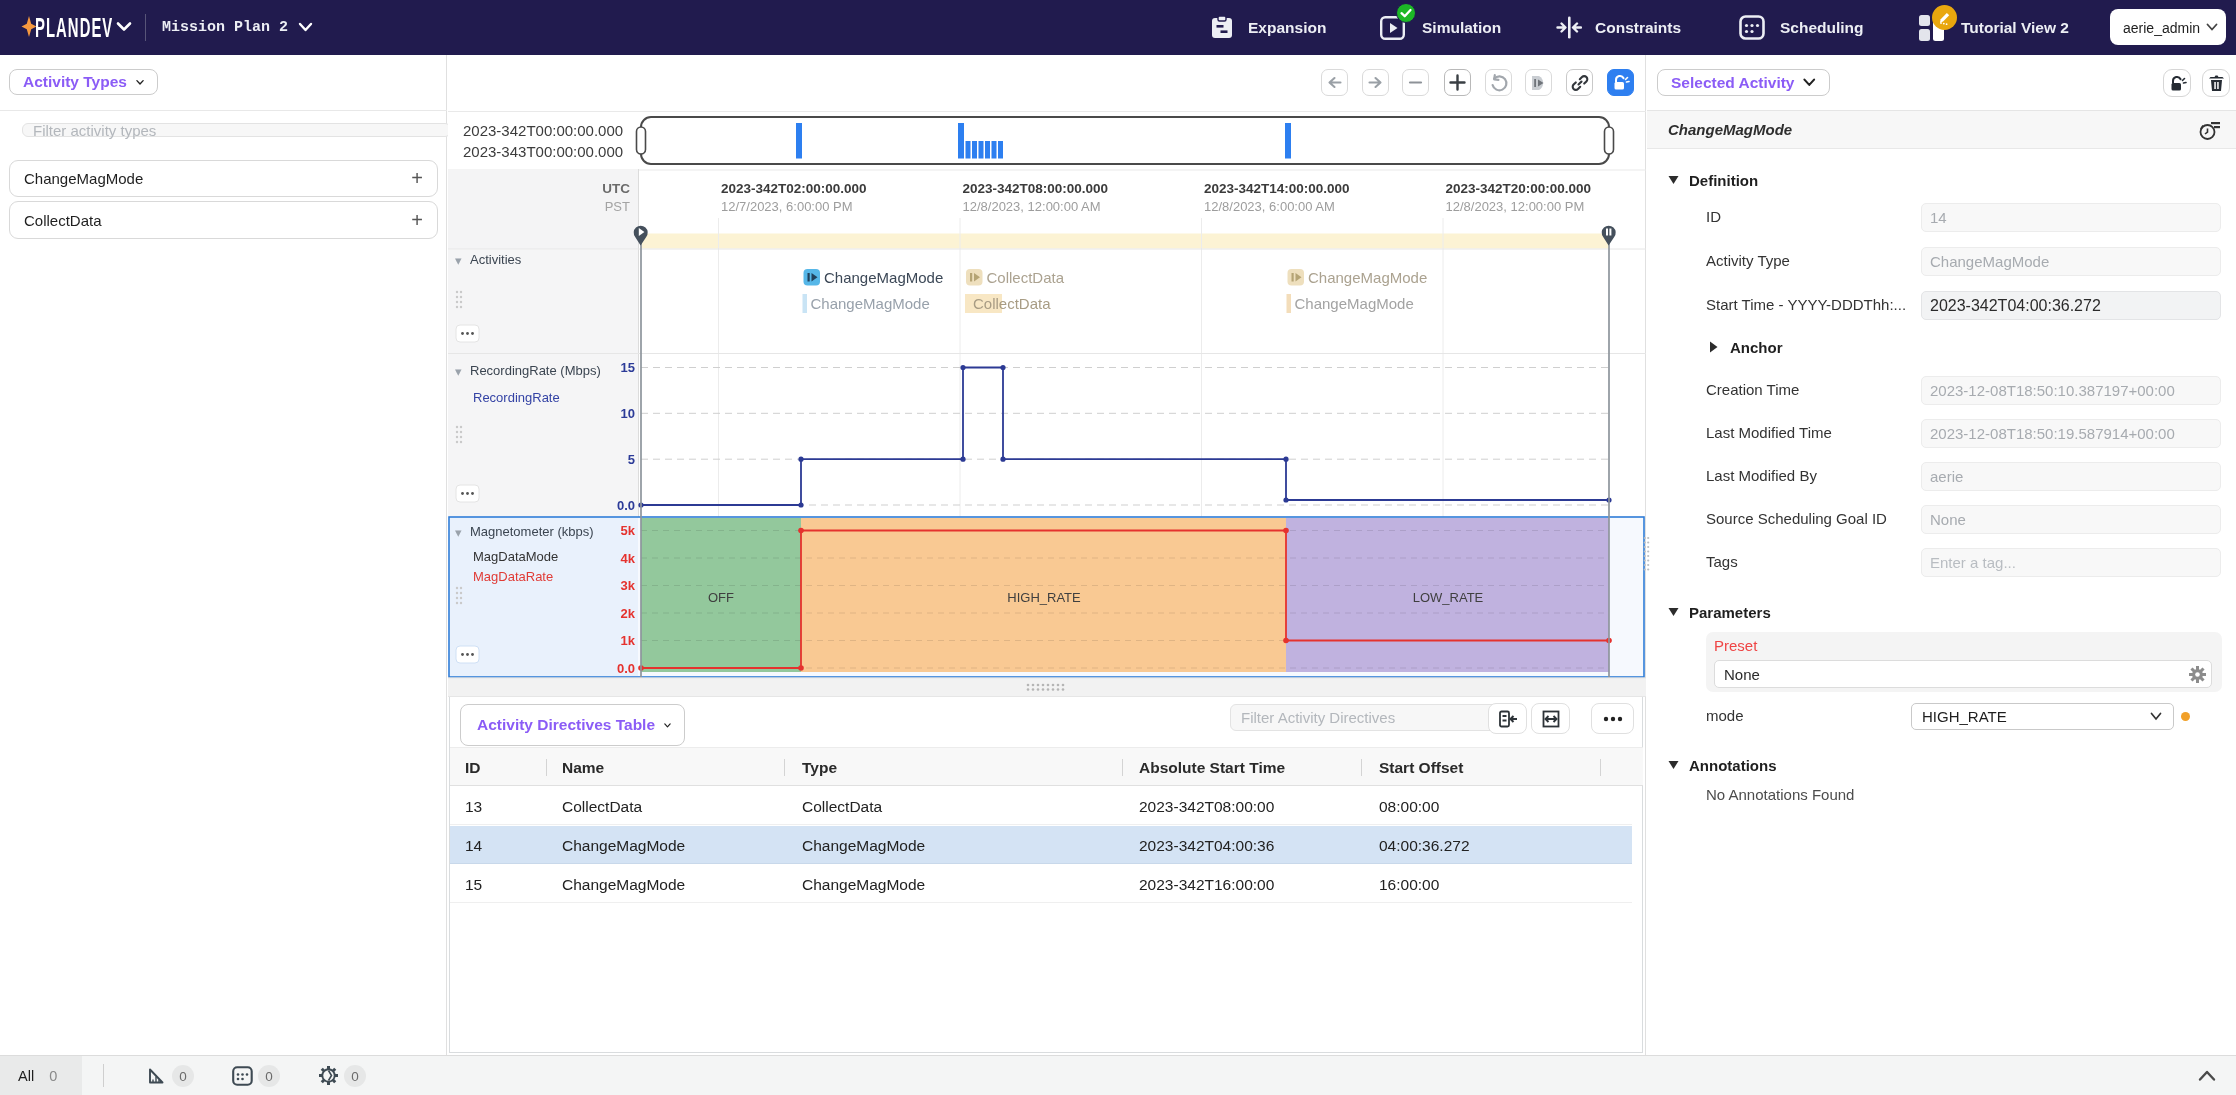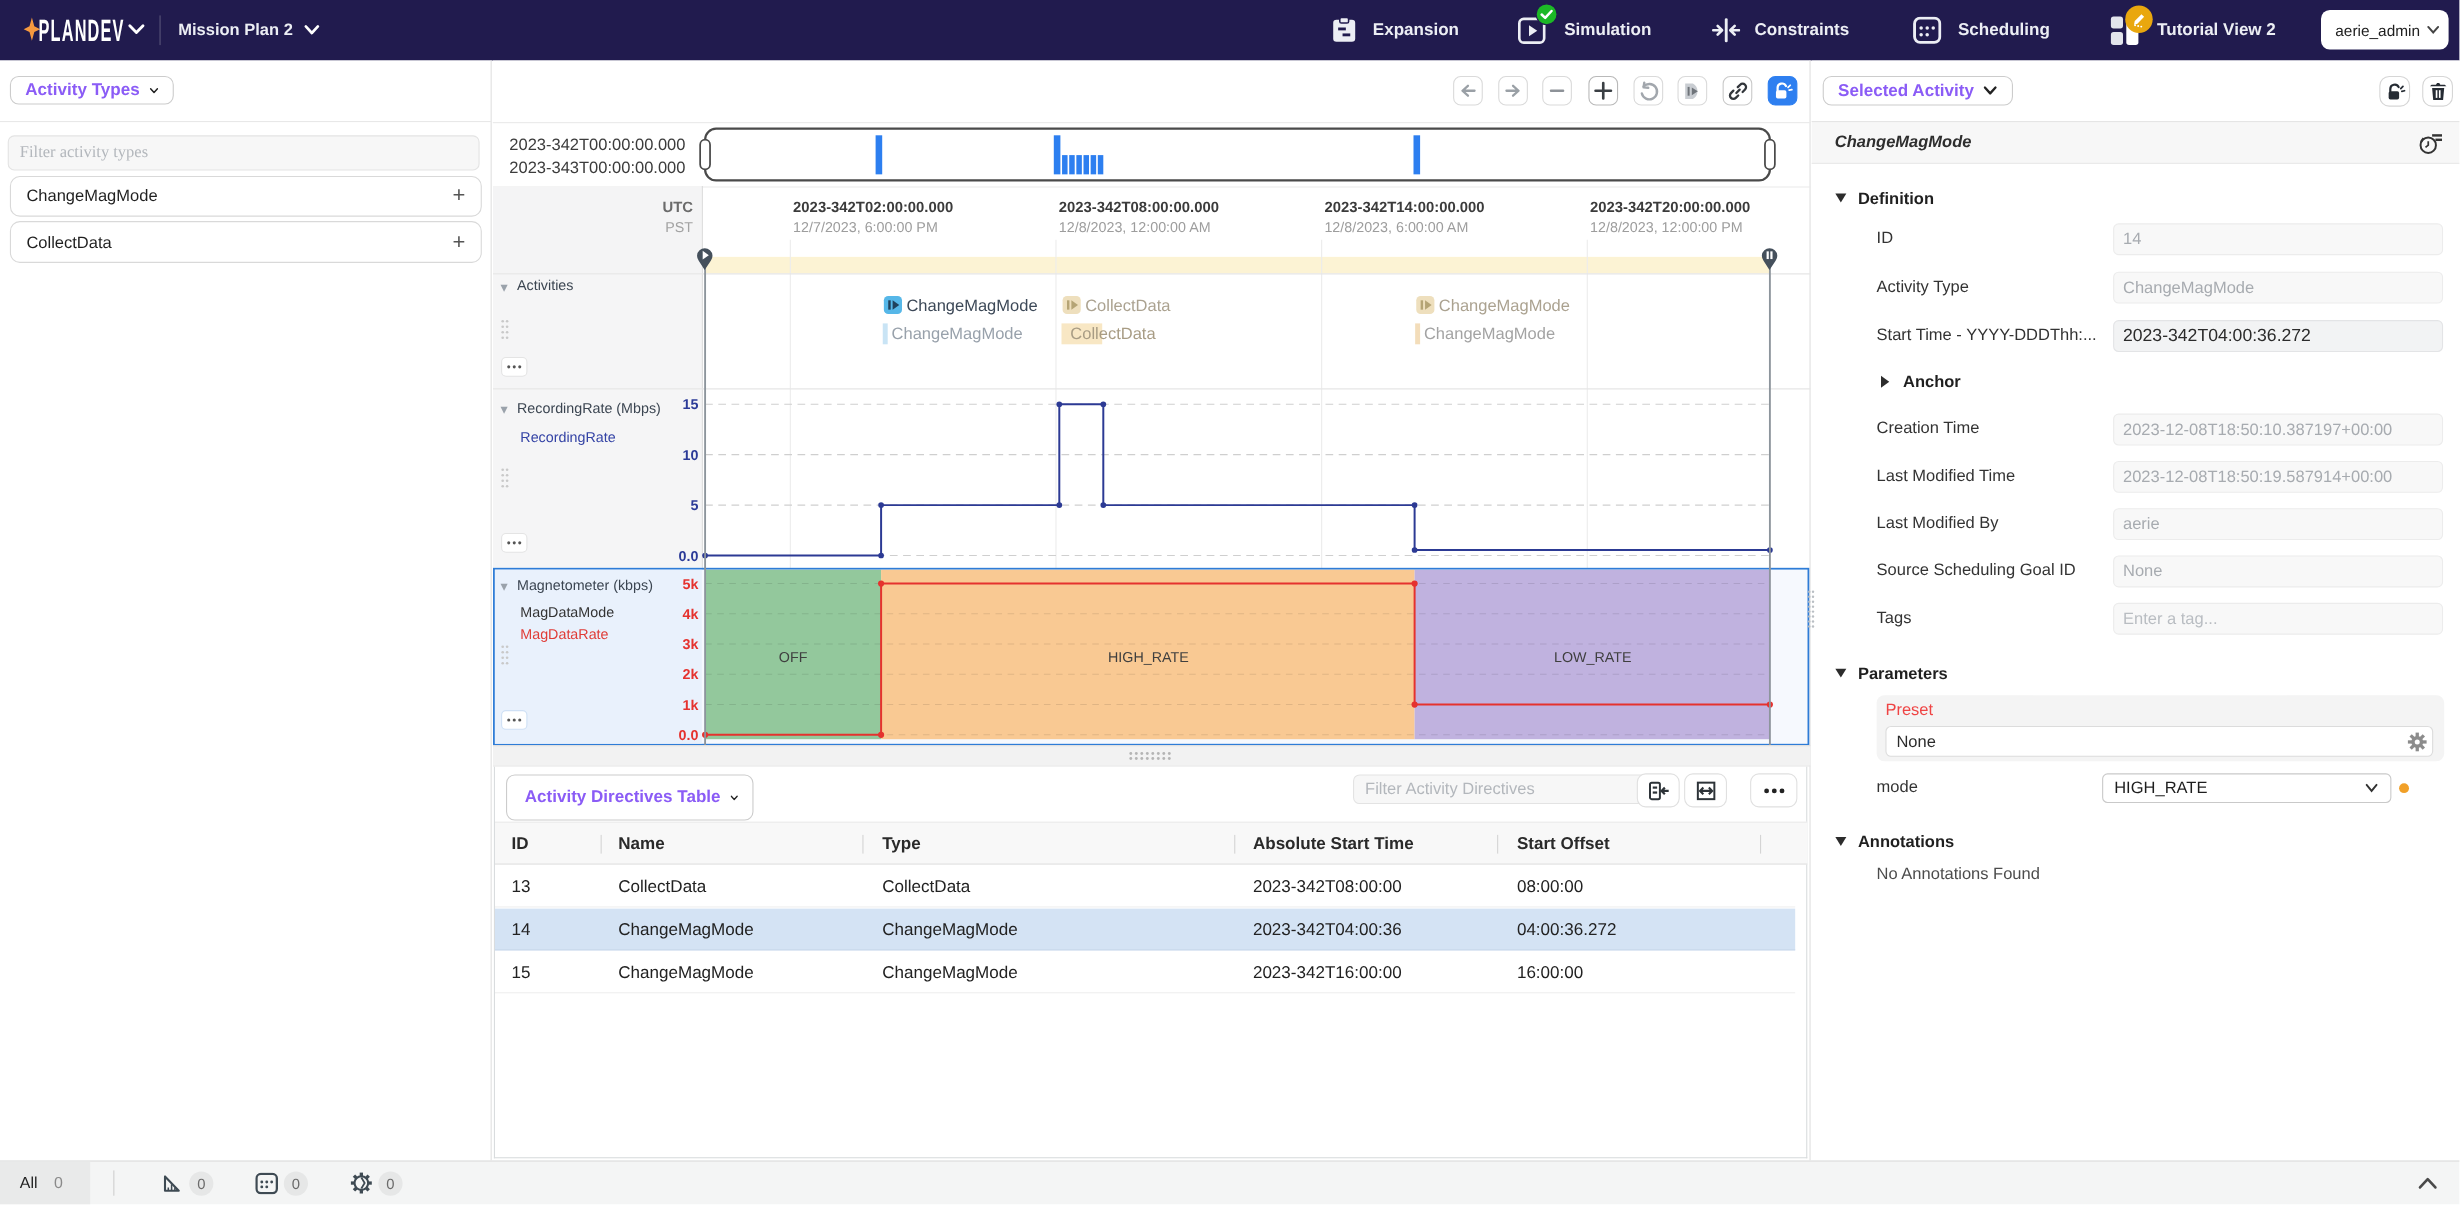--- a/index.html
+++ b/index.html
@@ -37,21 +37,21 @@
 <div id="nav">
 
   <svg class="abs" style="left:21px;top:13px" width="16" height="28" viewBox="0 0 16 28">
     <path d="M8 3 L10.2 10.8 L15.5 13.5 L10.2 16.2 L8 24 L5.8 16.2 L0.5 13.5 L5.8 10.8 Z" fill="#f6993f"></path>
   </svg>
   <div class="navitem" style="left:35px;top:0;height:55px;font-size:28px;font-weight:700;letter-spacing:2px;transform:scaleX(0.53);transform-origin:left center;color:#fff;">PLANDEV</div>
   <svg class="abs" style="left:116px;top:21px" width="16" height="12" viewBox="0 0 16 12">
         <path d="M2 2.5 L8 8.5 L14 2.5" stroke="#fff" stroke-width="2.6" fill="none" stroke-linecap="round" stroke-linejoin="round"></path>
       </svg>
   <div class="abs" style="left:145px;top:14px;width:1px;height:27px;background:#585578"></div>
-  <div class="navitem" style="left:162px;gap:10px;font-size:15px;">Mission Plan 2
+  <div class="navitem" style="left:162px;gap:10px;font-size:15px;font-family:Liberation Mono, monospace;">Mission Plan 2
   <svg width="15" height="11" viewBox="0 0 15 11">
           <path d="M2 2 L7.5 8 L13 2" stroke="#fff" stroke-width="2.4" fill="none" stroke-linecap="round" stroke-linejoin="round"></path>
         </svg></div>
 
   <svg class="abs" style="left:1210px;top:15px" width="24" height="25" viewBox="0 0 24 25">
     <rect x="2" y="3" width="20" height="20" rx="3" fill="#eceef4"></rect>
     <rect x="8" y="1" width="8" height="5" rx="1.5" fill="#eceef4" stroke="#211b4e" stroke-width="1.4"></rect>
     <rect x="6.5" y="10" width="7" height="2.6" fill="#211b4e"></rect>
     <rect x="10.5" y="15.4" width="7" height="2.6" fill="#211b4e"></rect>
   </svg>
@@ -104,21 +104,21 @@
         <path d="M1.5 1.5 L6 6.5 L10.5 1.5" stroke="#444" stroke-width="1.8" fill="none" stroke-linecap="round"></path>
       </svg>
 </div>
 <div id="left">
   <div class="btn ddbtn" style="left:9px;top:14px;width:149px;height:26px;border-radius:8px;">Activity Types
     <svg width="13" height="9" viewBox="0 0 13 9">
           <path d="M1.5 1.5 L6.5 7 L11.5 1.5" stroke="#222" stroke-width="2.2" fill="none" stroke-linecap="round" stroke-linejoin="round"></path>
         </svg>
   </div>
   <div class="abs" style="left:0;top:55px;width:447px;height:1px;background:#e8e8e8"></div>
-  <div class="inp" style="left:7px;top:68px;width:429px;height:32px;font-family:Liberation Serif, serif;">Filter activity types</div>
+  <div class="inp" style="left:22px;top:68px;width:429px;height:14px;">Filter activity types</div>
   <div class="abs" style="left:9px;top:105px;width:429px;height:37px;border:1px solid #d9d9d9;border-radius:9px;background:#fff;display:flex;align-items:center;padding:0 14px;font-size:15px;color:#1f1f1f;">ChangeMagMode<span style="margin-left:auto;color:#555;font-size:20px;font-weight:400;">+</span></div>
   <div class="abs" style="left:9px;top:146px;width:429px;height:38px;border:1px solid #d9d9d9;border-radius:9px;background:#fff;display:flex;align-items:center;padding:0 14px;font-size:15px;color:#1f1f1f;">CollectData<span style="margin-left:auto;color:#555;font-size:20px;font-weight:400;">+</span></div>
 </div>
 <div id="center">
 
   <div class="abs" style="left:0;top:56px;width:1198px;height:1px;background:#e9e9e9"></div>
   <div class="btn" style="left:873px;top:14px;width:27px;height:27px;border-radius:7px;border-color:#dadada">
         <svg width="19" height="19" viewBox="0 0 19 19">
           <path d="M15.5 9.5 H5 M9.5 5 L4.5 9.5 L9.5 14" stroke="#9aa0a6" stroke-width="2.1" fill="none" stroke-linecap="round" stroke-linejoin="round"></path>
         </svg>

